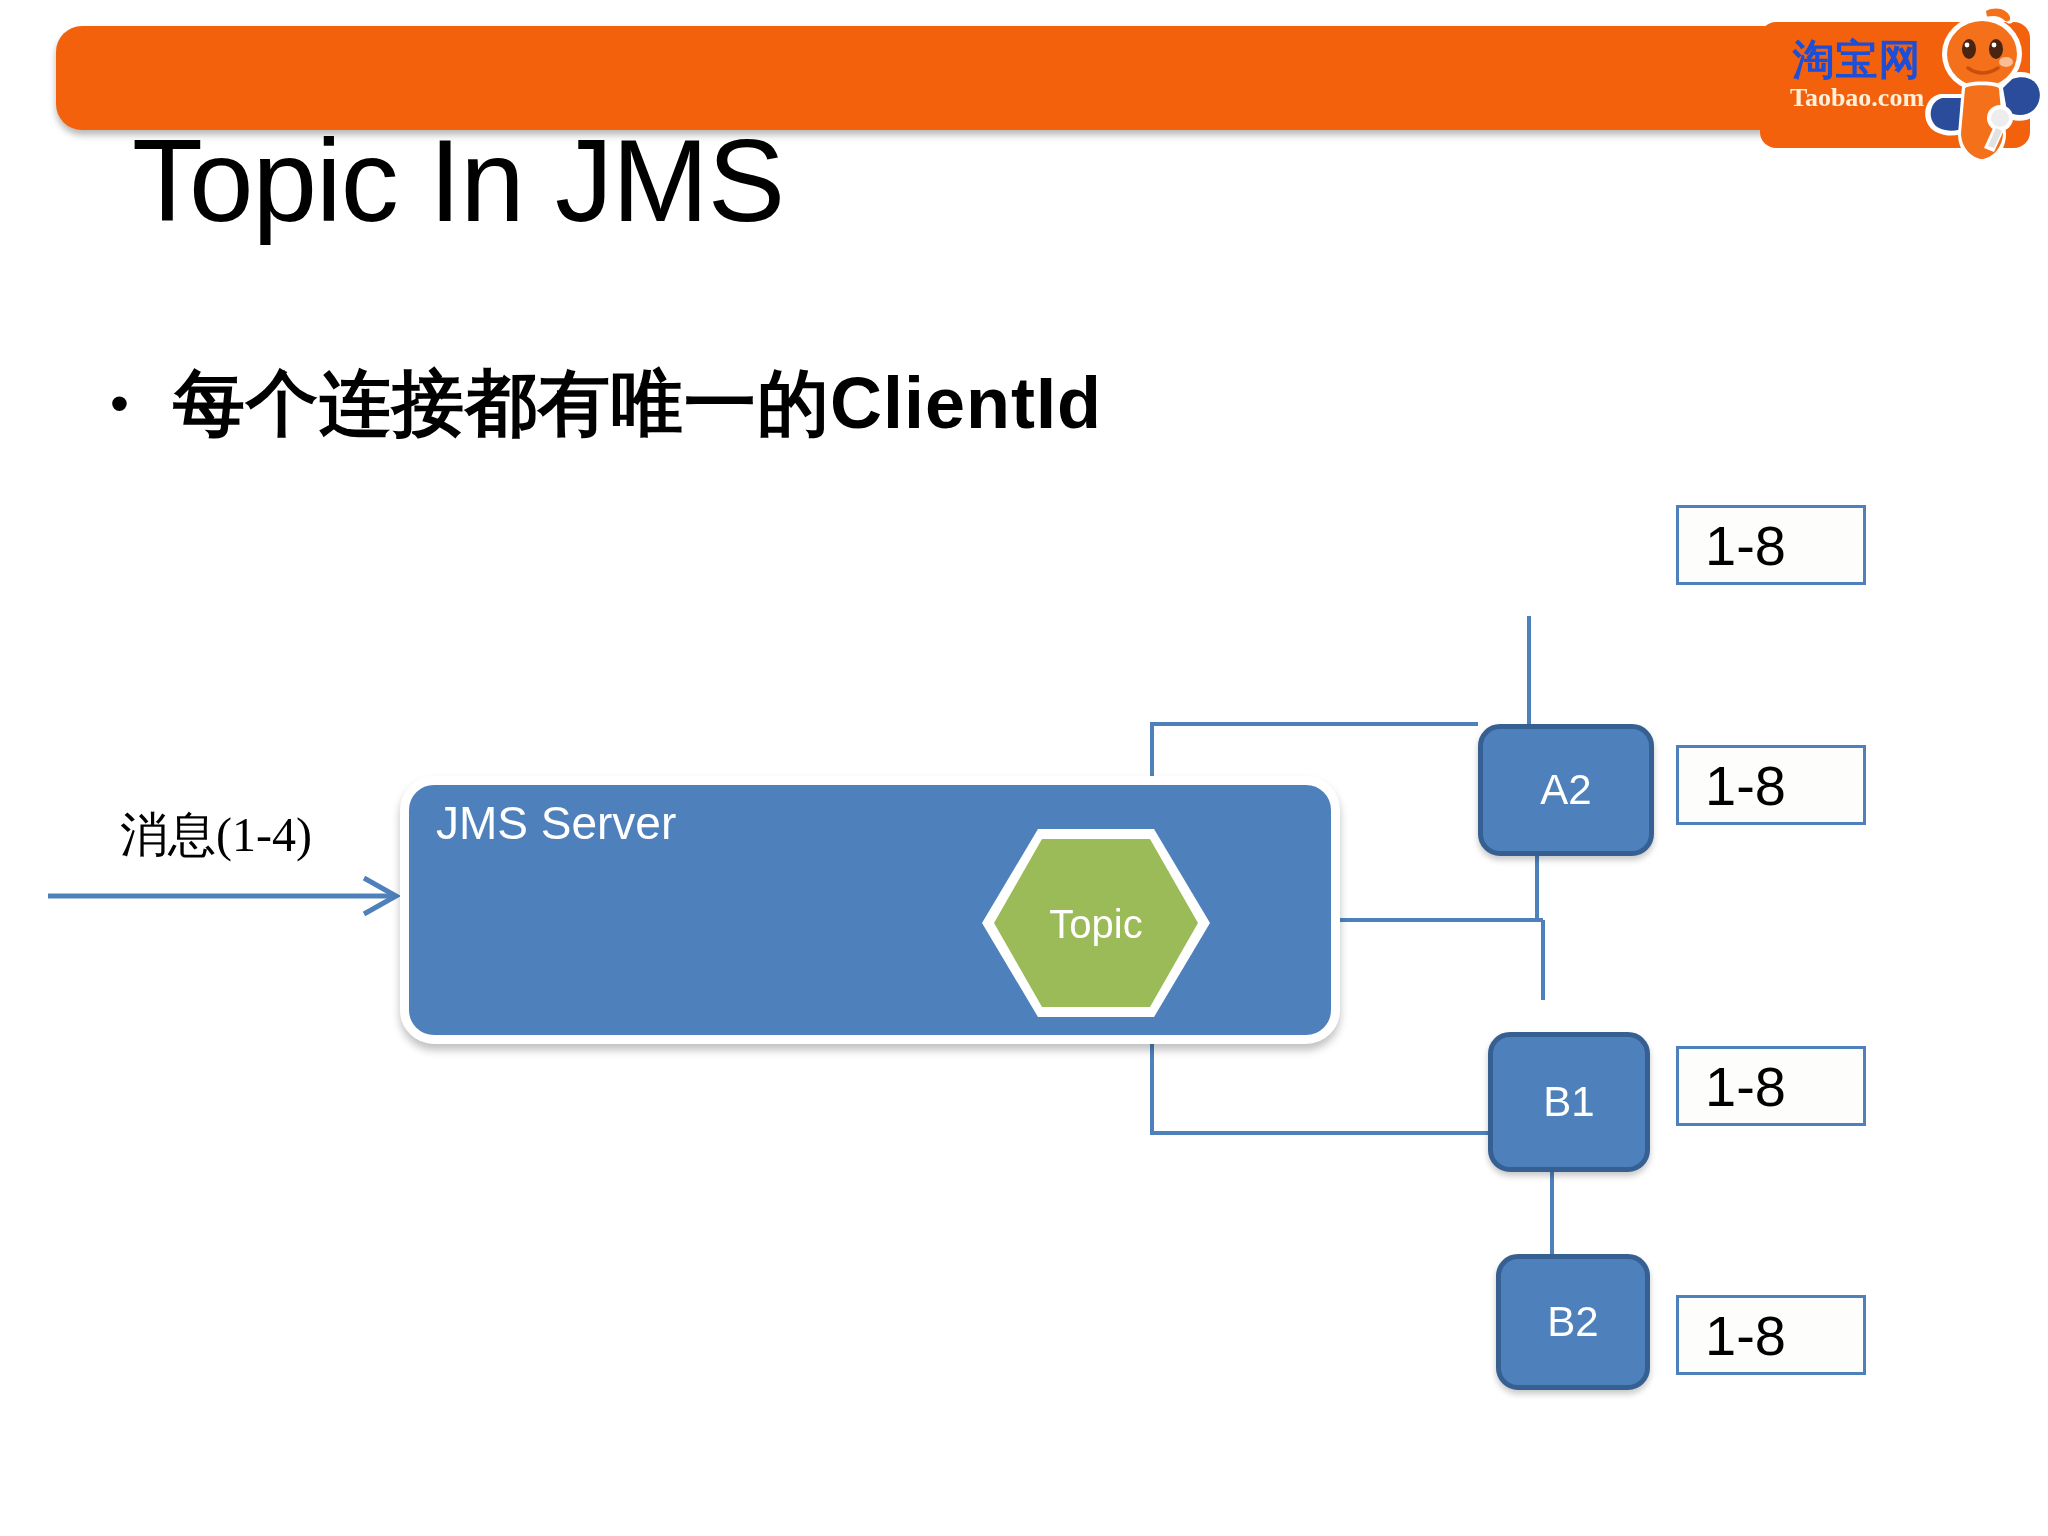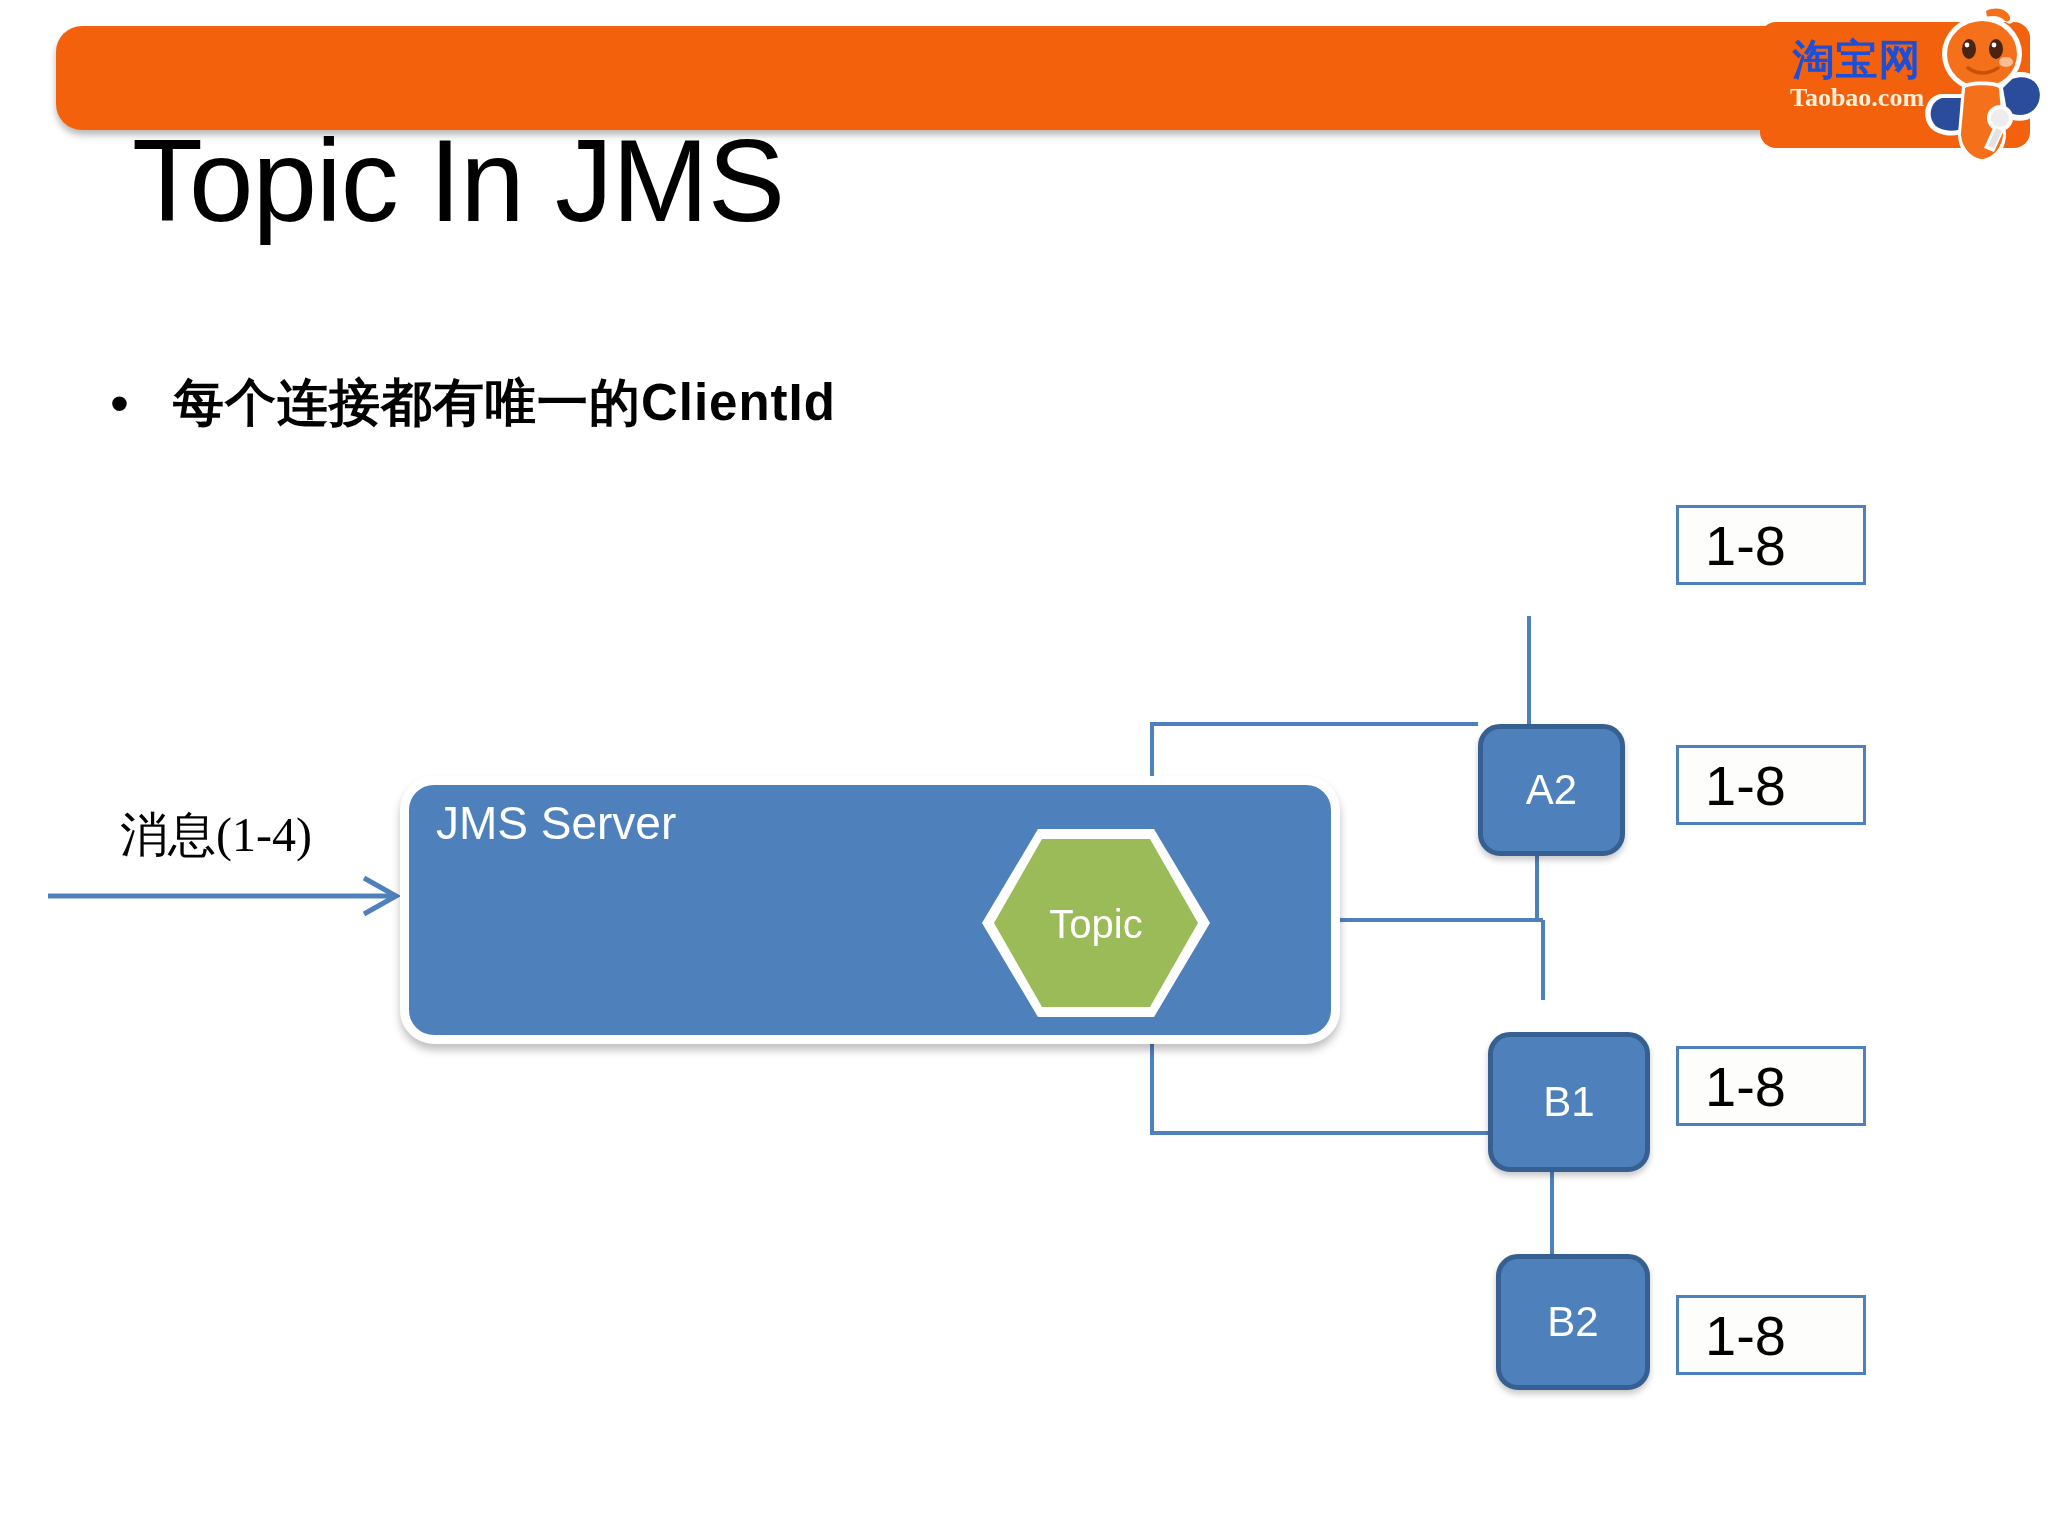--- a/index.html
+++ b/index.html
@@ -96,21 +96,21 @@
     align-items: center;
     white-space: nowrap;
   }
   .bullet-dot {
     font-size: 54px;
     line-height: 54px;
     color: #000;
     margin-right: 44px;
   }
   .bullet-text {
-    font-size: 51px;
+    font-size: 72px;
     line-height: 86px;
     color: #000;
     font-weight: bold;
     letter-spacing: 1px;
   }
 
   
   .diagram { position: absolute; left: 0; top: 0; width: 2048px; height: 1536px; }
 
   .jms-box {
@@ -163,21 +163,21 @@
     border-radius: 22px;
     box-sizing: border-box;
     color: #FFFFFF;
     font-size: 42px;
     display: flex;
     align-items: center;
     justify-content: center;
     box-shadow: 0 4px 6px rgba(0,0,0,0.22);
   }
   #node-a1 { left: 1468px; top: 484px; width: 162px; height: 132px; }
-  #node-a2 { left: 1478px; top: 724px; width: 147px; height: 132px; }
+  #node-a2 { left: 1478px; top: 724px; width: 176px; height: 132px; }
   #node-b1 { left: 1488px; top: 1032px; width: 162px; height: 140px; text-align: right; }
   #node-b2 { left: 1496px; top: 1254px; width: 154px; height: 136px; }
 
   
   .valbox {
     position: absolute;
     background: #FDFDFB;
     border: 3px solid #4E81BC;
     box-sizing: border-box;
     display: flex;

